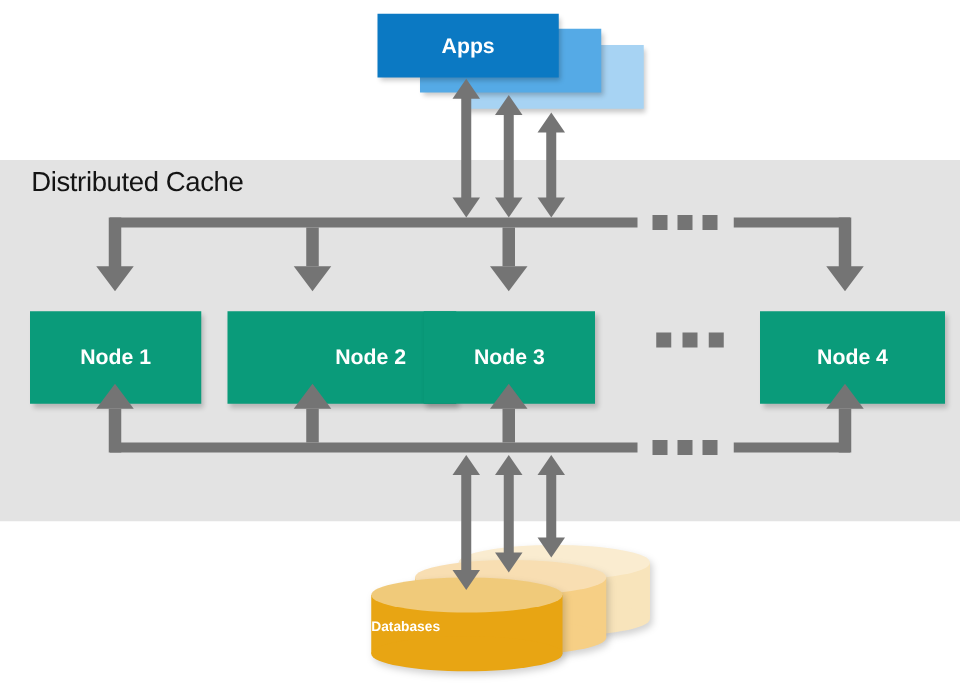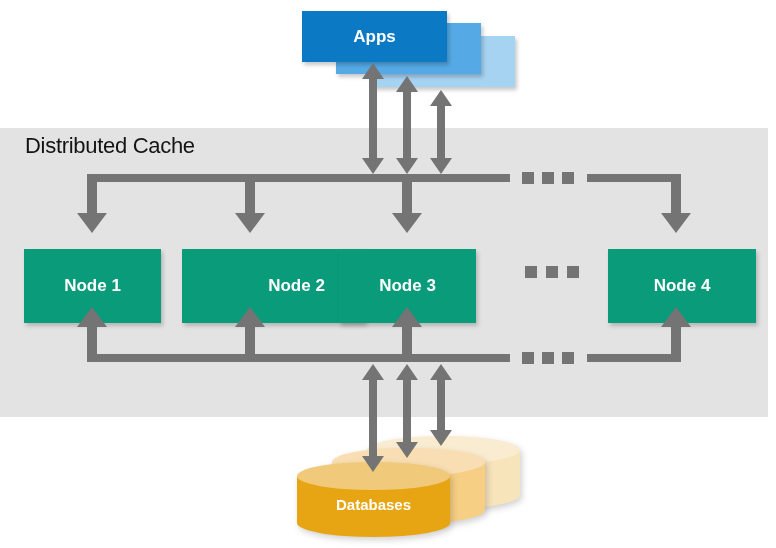--- a/index.html
+++ b/index.html
@@ -47,21 +47,21 @@
   .ar { fill:var(--arrow); }
   .cyl { filter:drop-shadow(2px 3px 3px rgba(0,0,0,.18)); }
   .cyl-back-body  { fill:var(--db-back); }
   .cyl-back-top   { fill:var(--db-back-top); }
   .cyl-mid-body   { fill:var(--db-mid); }
   .cyl-mid-top    { fill:var(--db-mid-top); }
   .cyl-front-body { fill:var(--db-front); }
   .cyl-front-top  { fill:var(--db-front-top); }
   .db-label {
     position:absolute; left:297px; top:496px; width:153px;
-    text-align:center; color:#ffffff; font-size:15px; font-weight:bold;
+    text-align:left; color:#ffffff; font-size:11px; font-weight:bold;
   }
 </style>
 </head>
 <body>
 
 <div class="canvas">
 
   <div class="band"></div>
 
   <div class="dc-title">Distributed Cache</div>

